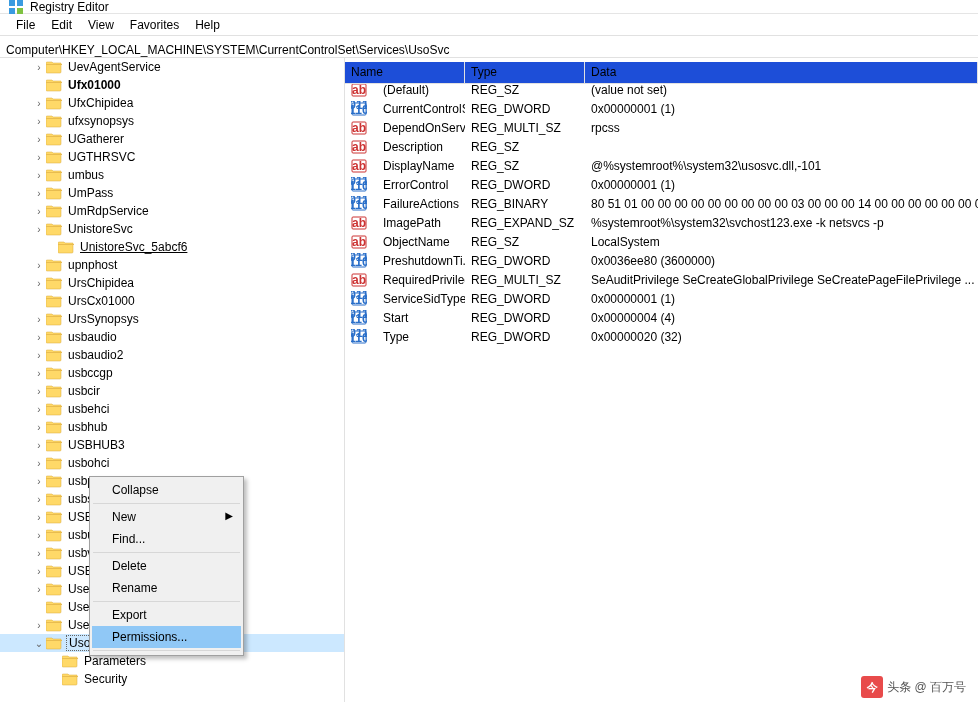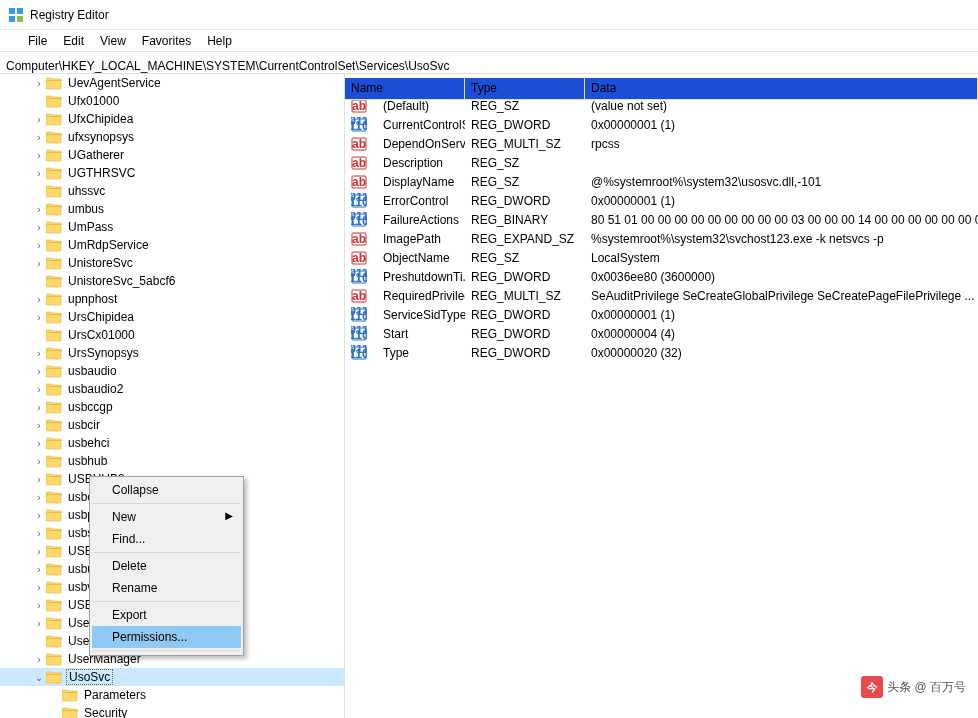--- a/index.html
+++ b/index.html
@@ -1,20 +1,20 @@
 <!DOCTYPE html>
 <html><head>
 <meta charset="utf-8">
 <style>
 * { margin: 0; padding: 0; box-sizing: border-box; font-family: "Segoe UI", Tahoma, sans-serif; font-size: 12px; }
 body { background: #fff; width: 978px; height: 718px; overflow: hidden; user-select: none; }
-.titlebar { background: #fff; height: 30px; display: flex; align-items: center; padding: 0 8px; border-bottom: 1px solid #e5e5e5; }
+.titlebar { background: #fff; height: 14px; display: flex; align-items: center; padding: 0 8px; border-bottom: 1px solid #e5e5e5; }
 .titlebar-icon { width: 16px; height: 16px; margin-right: 6px; }
 .titlebar-text { color: #000; }
-.menubar { height: 22px; display: flex; align-items: center; padding: 0 20px; background: #fff; border-bottom: 1px solid #e1e1e1; }
+.menubar { height: 22px; display: flex; align-items: center; padding: 0 8px; background: #fff; border-bottom: 1px solid #e1e1e1; }
 .menubar-item { padding: 2px 8px; cursor: default; }
 .addressbar { height: 22px; display: flex; align-items: flex-end; padding: 0 6px; background: #fff; border-bottom: 1px solid #e1e1e1; font-size: 12px; }
 .main { display: flex; height: calc(718px - 30px - 22px - 22px); }
 .tree-pane { width: 345px; overflow-y: auto; border-right: 1px solid #e1e1e1; position: relative; }
 .tree-pane::-webkit-scrollbar { width: 16px; }
 .tree-pane::-webkit-scrollbar-track { background: #f0f0f0; }
 .tree-pane::-webkit-scrollbar-thumb { background: #c1c1c1; }
 .tree-item { display: flex; align-items: center; height: 18px; white-space: nowrap; cursor: default; }
 .tree-item.selected { background: #cce8ff; }
 .tree-item.selected .tree-label { border: 1px dotted #666; }
@@ -70,21 +70,21 @@
       <div class="tree-item" style="padding-left: 32px;">
         <span class="tree-expand">›</span>
         <span class="tree-folder">
           <svg viewBox="0 0 16 14" width="16" height="14">
             <path d="M1 2h5l1 1h8v9a1 1 0 0 1-1 1H1a1 1 0 0 1-1-1V3a1 1 0 0 1 1-1z" fill="#ffd968" stroke="#d9a93a" stroke-width="0.5"></path>
             <path d="M0 4h16v1H0z" fill="#e8bc50"></path>
           </svg>
         </span>
         <span class="tree-label">UevAgentService</span>
       </div>
-      <div class="tree-item" style="padding-left: 32px;">
+      <div class="tree-item" style="padding-left: 32px; font-weight: bold;">
         <span class="tree-expand"></span>
         <span class="tree-folder">
           <svg viewBox="0 0 16 14" width="16" height="14">
             <path d="M1 2h5l1 1h8v9a1 1 0 0 1-1 1H1a1 1 0 0 1-1-1V3a1 1 0 0 1 1-1z" fill="#ffd968" stroke="#d9a93a" stroke-width="0.5"></path>
             <path d="M0 4h16v1H0z" fill="#e8bc50"></path>
           </svg>
         </span>
         <span class="tree-label">Ufx01000</span>
       </div>
       <div class="tree-item" style="padding-left: 32px;">
@@ -121,30 +121,20 @@
         <span class="tree-expand">›</span>
         <span class="tree-folder">
           <svg viewBox="0 0 16 14" width="16" height="14">
             <path d="M1 2h5l1 1h8v9a1 1 0 0 1-1 1H1a1 1 0 0 1-1-1V3a1 1 0 0 1 1-1z" fill="#ffd968" stroke="#d9a93a" stroke-width="0.5"></path>
             <path d="M0 4h16v1H0z" fill="#e8bc50"></path>
           </svg>
         </span>
         <span class="tree-label">UGTHRSVC</span>
       </div>
       <div class="tree-item" style="padding-left: 32px;">
-        <span class="tree-expand"></span>
-        <span class="tree-folder">
-          <svg viewBox="0 0 16 14" width="16" height="14">
-            <path d="M1 2h5l1 1h8v9a1 1 0 0 1-1 1H1a1 1 0 0 1-1-1V3a1 1 0 0 1 1-1z" fill="#ffd968" stroke="#d9a93a" stroke-width="0.5"></path>
-            <path d="M0 4h16v1H0z" fill="#e8bc50"></path>
-          </svg>
-        </span>
-        <span class="tree-label">uhssvc</span>
-      </div>
-      <div class="tree-item" style="padding-left: 32px;">
         <span class="tree-expand">›</span>
         <span class="tree-folder">
           <svg viewBox="0 0 16 14" width="16" height="14">
             <path d="M1 2h5l1 1h8v9a1 1 0 0 1-1 1H1a1 1 0 0 1-1-1V3a1 1 0 0 1 1-1z" fill="#ffd968" stroke="#d9a93a" stroke-width="0.5"></path>
             <path d="M0 4h16v1H0z" fill="#e8bc50"></path>
           </svg>
         </span>
         <span class="tree-label">umbus</span>
       </div>
       <div class="tree-item" style="padding-left: 32px;">
@@ -170,21 +160,21 @@
       <div class="tree-item" style="padding-left: 32px;">
         <span class="tree-expand">›</span>
         <span class="tree-folder">
           <svg viewBox="0 0 16 14" width="16" height="14">
             <path d="M1 2h5l1 1h8v9a1 1 0 0 1-1 1H1a1 1 0 0 1-1-1V3a1 1 0 0 1 1-1z" fill="#ffd968" stroke="#d9a93a" stroke-width="0.5"></path>
             <path d="M0 4h16v1H0z" fill="#e8bc50"></path>
           </svg>
         </span>
         <span class="tree-label">UnistoreSvc</span>
       </div>
-      <div class="tree-item" style="padding-left: 32px;">
+      <div class="tree-item" style="padding-left: 44px; text-decoration: underline;">
         <span class="tree-expand"></span>
         <span class="tree-folder">
           <svg viewBox="0 0 16 14" width="16" height="14">
             <path d="M1 2h5l1 1h8v9a1 1 0 0 1-1 1H1a1 1 0 0 1-1-1V3a1 1 0 0 1 1-1z" fill="#ffd968" stroke="#d9a93a" stroke-width="0.5"></path>
             <path d="M0 4h16v1H0z" fill="#e8bc50"></path>
           </svg>
         </span>
         <span class="tree-label">UnistoreSvc_5abcf6</span>
       </div>
       <div class="tree-item" style="padding-left: 32px;">

